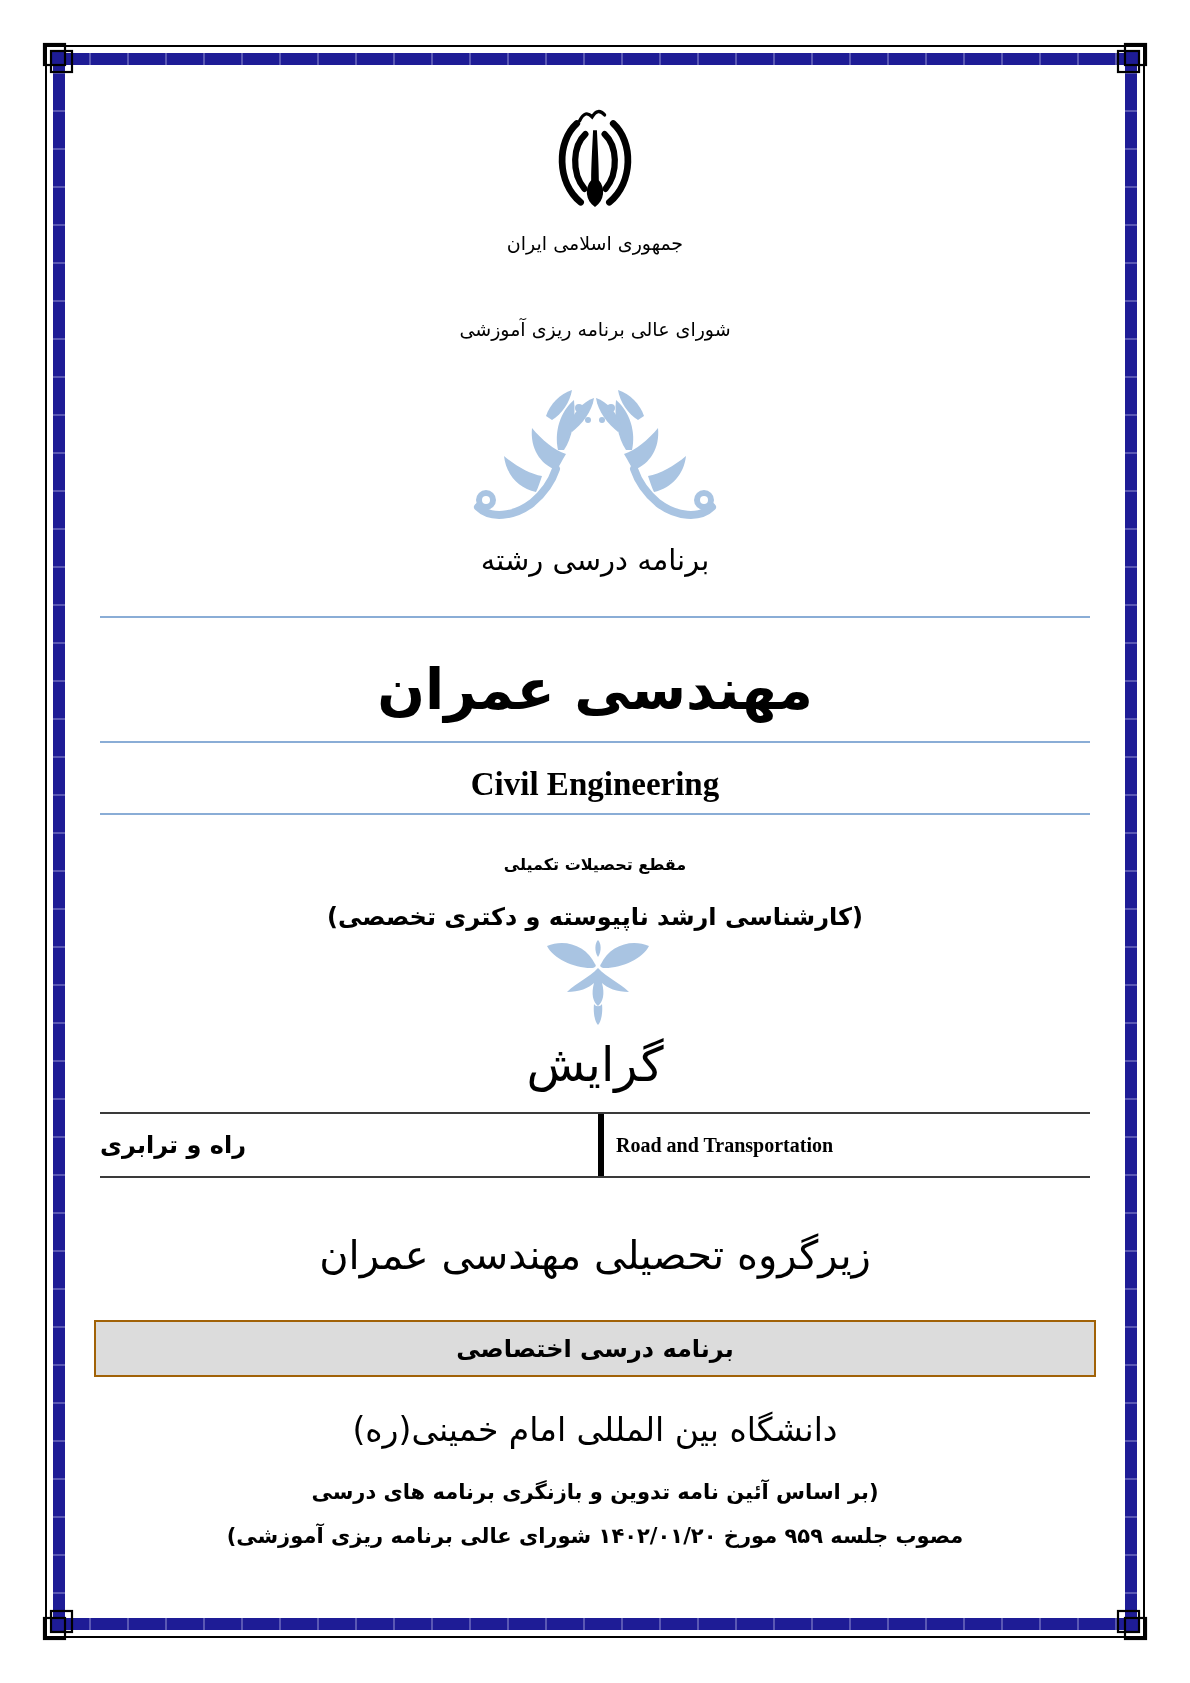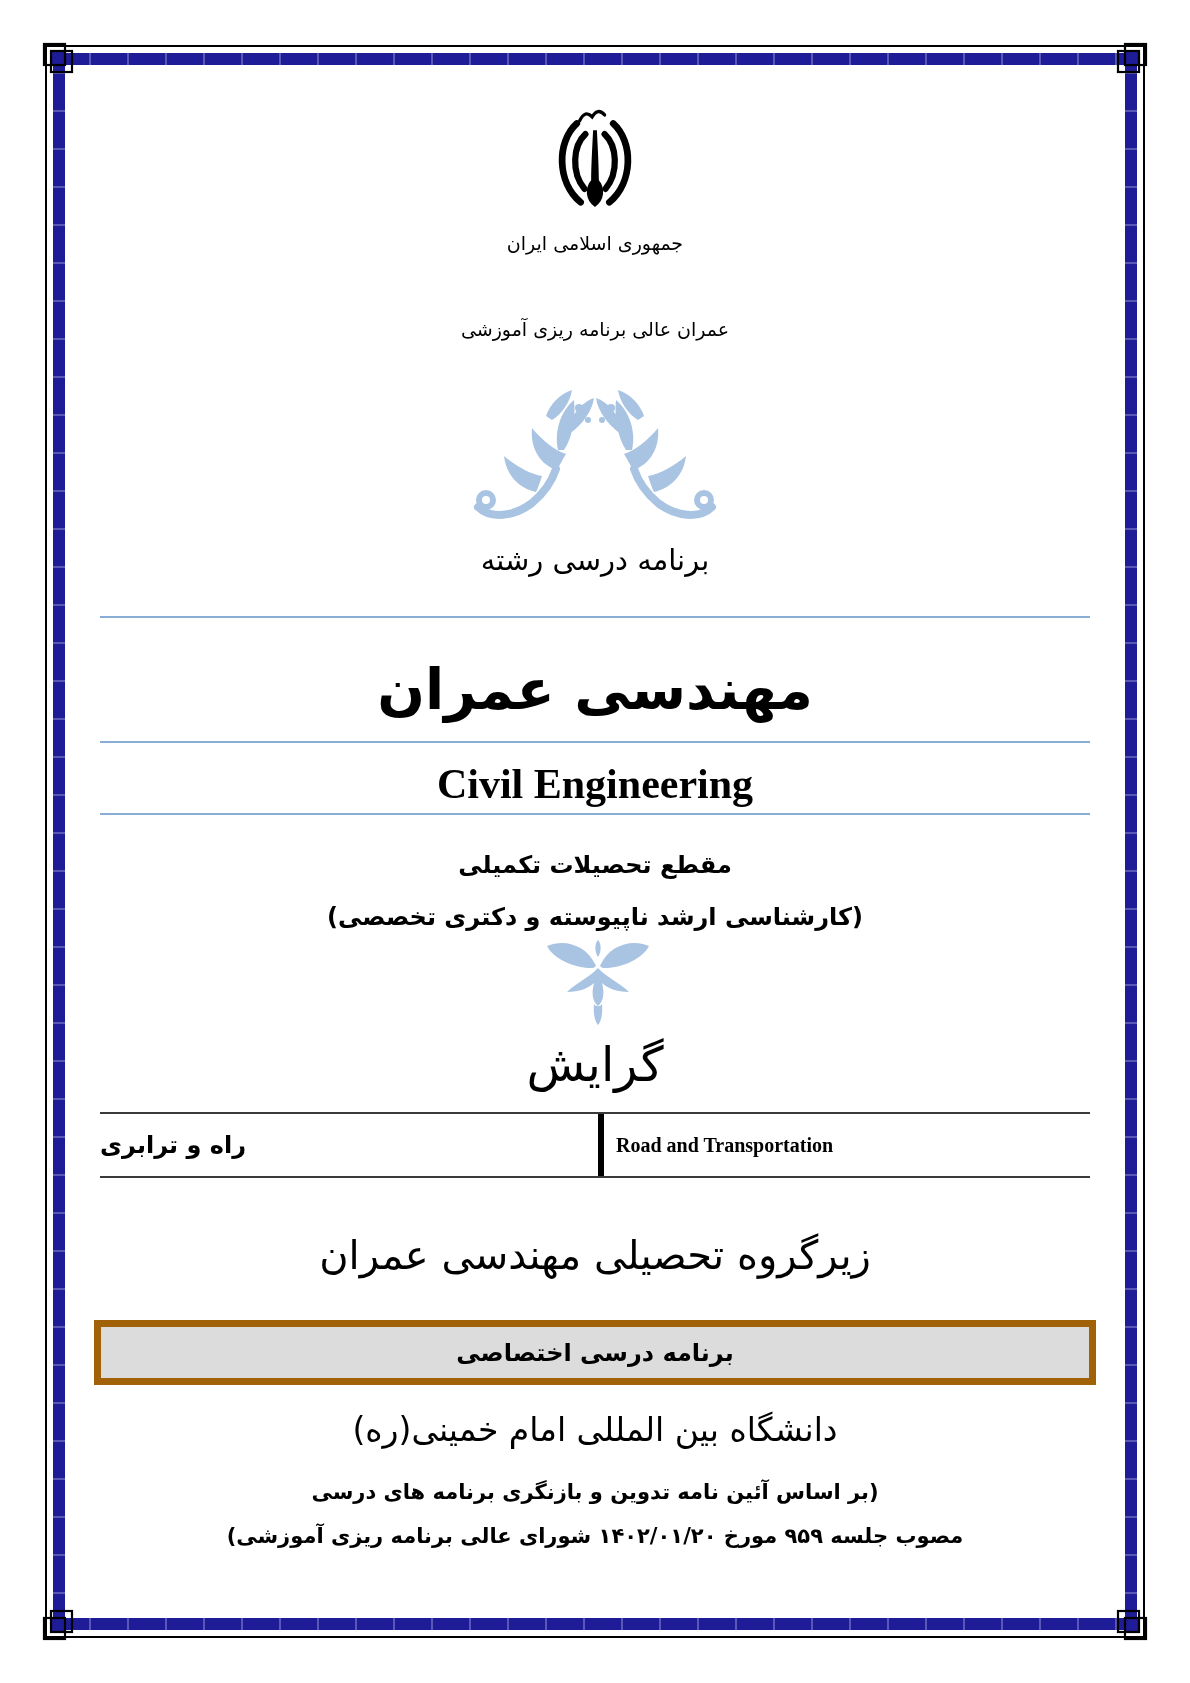--- a/index.html
+++ b/index.html
@@ -23,40 +23,40 @@
   .knot.br{right:42px;bottom:42px;transform:scale(-1,-1);}
   
   .abs{position:absolute;left:100px;width:990px;text-align:center;}
   .rule{position:absolute;left:100px;width:990px;height:2px;background:#8aadd6;}
   
   .cal{font-family:"DejaVu Sans",sans-serif;font-weight:400;}
   .serif{font-family:"Liberation Serif","DejaVu Serif",serif;}
   .hline{line-height:34px;font-size:19px;}
   .program-label{top:534px;height:52px;line-height:52px;font-size:29px;}
   .title-fa{top:638px;height:104px;line-height:104px;font-size:56px;font-weight:700;}
-  .title-en{top:756px;height:56px;line-height:56px;font-size:42px;font-weight:700;}
-  .level1{top:845px;height:40px;line-height:40px;font-size:24px;font-weight:700;}
+  .title-en{top:756px;height:56px;line-height:56px;font-size:33px;font-weight:700;}
+  .level1{top:845px;height:40px;line-height:40px;font-size:16px;font-weight:700;}
   .level2{top:895px;height:44px;line-height:44px;font-size:24px;font-weight:700;}
   .orient-label{top:1024px;height:80px;line-height:80px;font-size:48px;}
   .subgroup{top:1205px;height:100px;line-height:100px;font-size:40px;}
   .university{top:1388px;height:84px;line-height:84px;font-size:33px;}
   .footer1{top:1472px;height:40px;line-height:40px;font-size:21px;font-weight:700;}
   .footer2{top:1516px;height:40px;line-height:40px;font-size:21px;font-weight:700;}
   
   .otable{position:absolute;left:100px;top:1112px;width:990px;height:62px;
     border-top:2.5px solid #3a3a3a;border-bottom:2.5px solid #3a3a3a;display:flex;}
   .ocell-fa{width:504px;border-right:6px solid #000000;display:flex;align-items:center;
     justify-content:flex-end;padding-right:8px;box-sizing:border-box;
     font-size:24px;font-weight:700;}
   .ocell-en{flex:1;display:flex;align-items:center;justify-content:flex-start;
     padding-left:12px;box-sizing:border-box;font-size:20px;font-weight:700;
     font-family:"Liberation Serif","DejaVu Serif",serif;}
   
-  .banner{position:absolute;left:94px;top:1320px;width:1002px;height:65px;
-    background:#dcdcdc;border:7px solid #a16207;box-sizing:border-box;
+  .banner{position:absolute;left:94px;top:1320px;width:1002px;height:57px;
+    background:#dcdcdc;border:2px solid #a16207;box-sizing:border-box;
     display:flex;align-items:center;justify-content:center;
     font-size:24px;font-weight:700;}
   
   .emblem{position:absolute;left:547px;top:104px;width:96px;height:114px;}
   .floral{position:absolute;left:470px;top:390px;width:250px;height:130px;}
   .bud{position:absolute;left:537px;top:938px;width:122px;height:88px;}
 </style>
 </head>
 <body>
 
@@ -94,21 +94,21 @@
     <path d="M48 24 C47 45 46 62 46 76 C39 84 40 97 50 104 C60 97 61 84 54 76 C54 62 53 45 52 24 Z" fill="#000"></path>
     <g fill="none" stroke="#000" stroke-linecap="round">
       <path d="M40 28 C27 40 25 68 39 85" stroke-width="6.5"></path>
       <path d="M60 28 C73 40 75 68 61 85" stroke-width="6.5"></path>
       <path d="M31 17 C10 36 10 78 35 99" stroke-width="7"></path>
       <path d="M69 17 C90 36 90 78 65 99" stroke-width="7"></path>
     </g>
   </svg>
 
   <div class="abs cal hline" style="top:226px;" dir="rtl">جمهوری اسلامی ایران</div>
-  <div class="abs cal hline" style="top:312px;" dir="rtl">عمران عالی برنامه ریزی آموزشی</div>
+  <div class="abs cal hline" style="top:312px;" dir="rtl">شورای عالی برنامه ریزی آموزشی</div>
 
   <svg class="floral" viewBox="0 0 250 130">
     <g fill="#a9c4e2">
       <g>
         <circle cx="16" cy="110" r="10"></circle>
           <circle cx="16" cy="110" r="4" fill="#fff"></circle>
         <path d="M8 117 C20 129 44 127 62 113 C74 103 82 91 86 79" fill="none" stroke="#a9c4e2" stroke-width="8" stroke-linecap="round"></path>
         <path d="M86 80 C70 74 60 58 62 38 C72 50 84 60 96 64 C92 70 90 76 86 80 Z"></path>
         <path d="M66 102 C48 98 36 84 34 66 C46 76 60 84 72 86 C70 92 68 98 66 102 Z"></path>
         <path d="M88 60 C84 42 90 22 104 10 C106 28 102 48 94 60 Z"></path>

